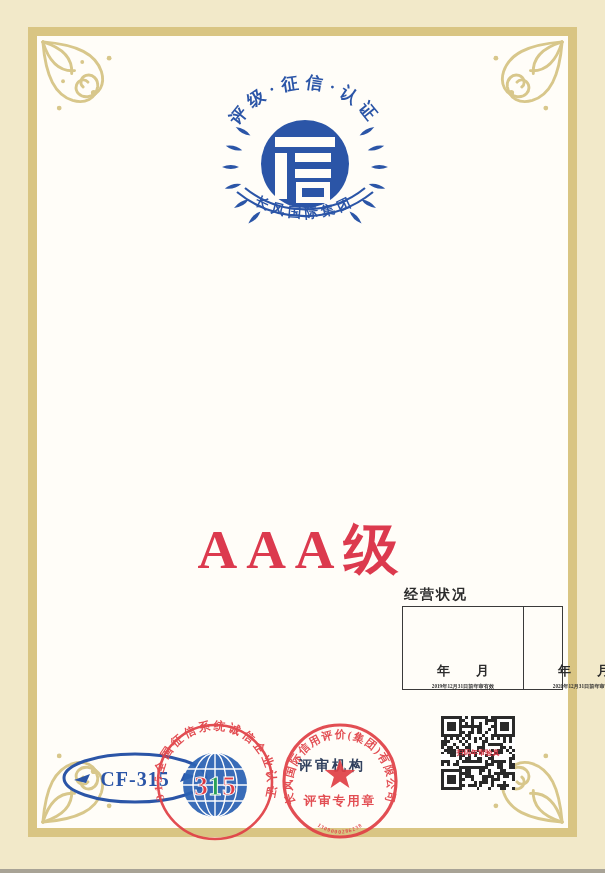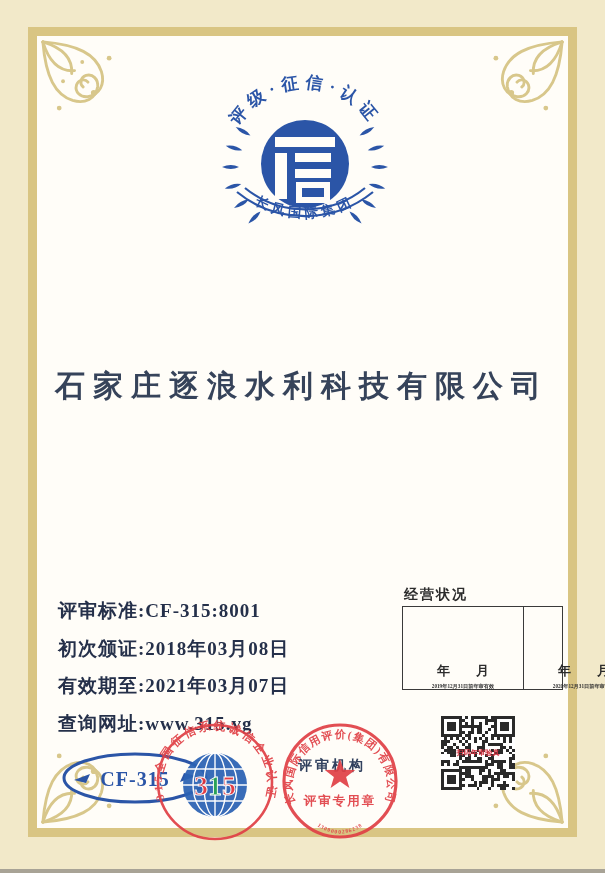--- a/index.html
+++ b/index.html
@@ -186,30 +186,24 @@
 
       <path d="M30,114 A95,95 0 0 0 150,114" fill="none" stroke="#2b55a7" stroke-width="2.2"></path>
       <path d="M22,118 A108,108 0 0 0 158,118" fill="none" stroke="#2b55a7" stroke-width="2.2"></path>
       <text font-size="13.5" fill="#2b55a7" letter-spacing="4" text-anchor="middle">
         <textPath href="#arcBan" startOffset="50%">长风国际集团</textPath>
       </text>
     </svg>
 
 
 
-    <div class="company">石家庄逐浪水利科技有限公司</div>
-
-
-
-    <div class="details">
-      <div>评审标准:CF-315:8001</div>
-      <div>初次颁证:2018年03月08日</div>
-      <div>有效期至:2021年03月07日</div>
-      <div>查询网址:www.315.vg</div>
-    </div>
+
+
+    <div class="rating" style="color:#dc3a4e">AAA级</div>
+
 
     <div class="ar-title">经营状况</div>
     <div class="ar-box">
       <div class="ar-cell">
         <div class="ar-ym">年　　月</div>
         <div class="ar-note">2019年12月31日前年审有效</div>
       </div>
       <div class="ar-cell">
         <div class="ar-ym">年　　月</div>
         <div class="ar-note">2020年12月31日前年审有效</div>

